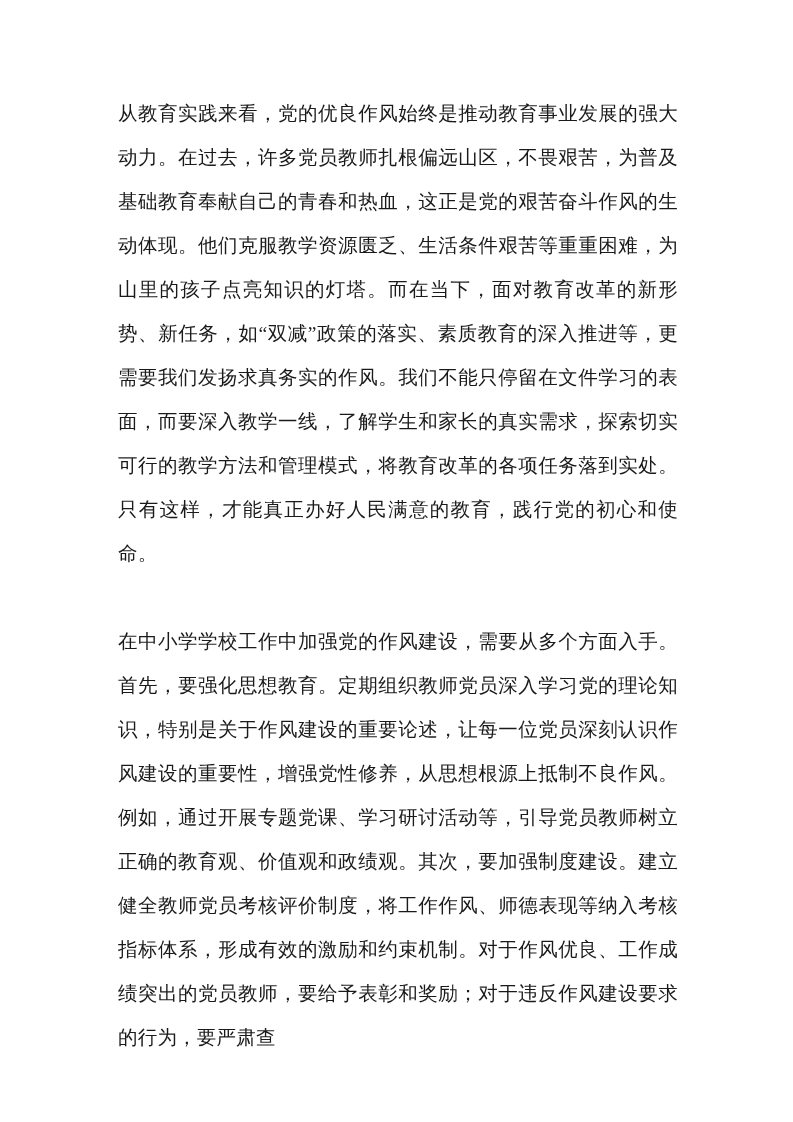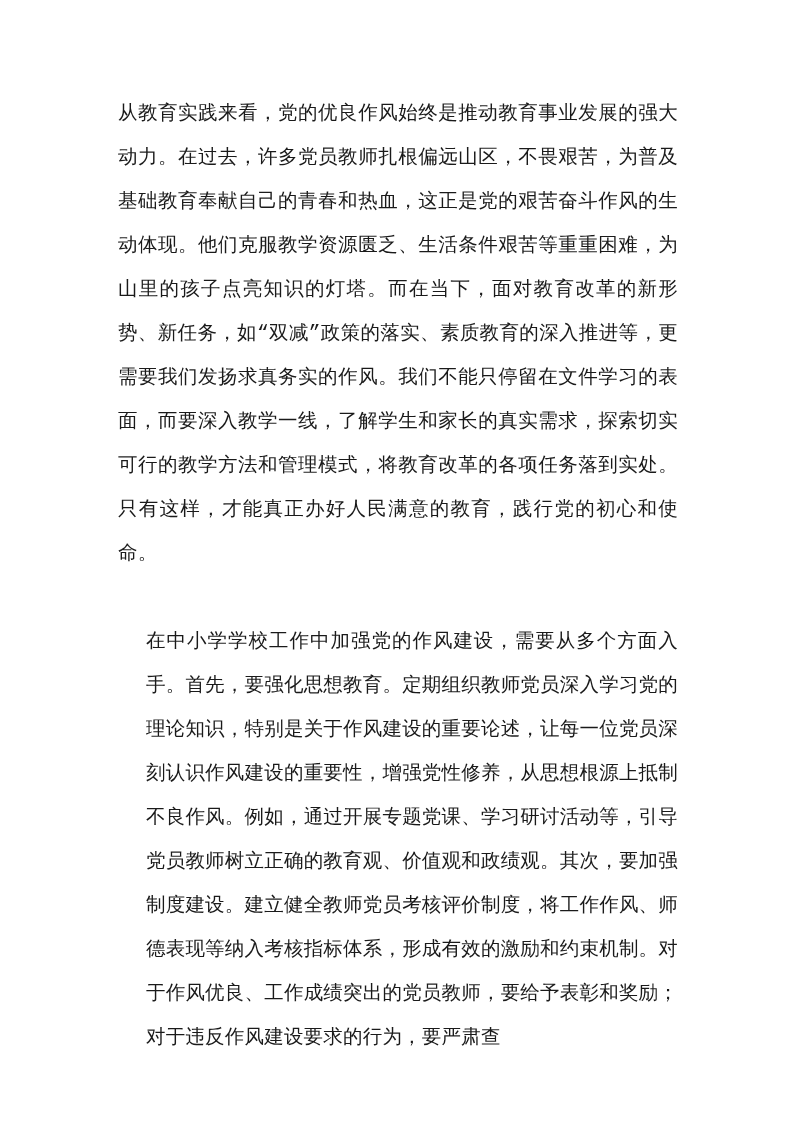--- a/index.html
+++ b/index.html
@@ -26,27 +26,26 @@
     width: 560px;
   }
   .para {
     font-size: 19.5px;
     line-height: 44px;
     text-align: justify;
     text-justify: inter-ideograph;
     letter-spacing: 0.2px;
     margin: 0 0 0 0;
     color: #1a1a1a;
-    font-family: Liberation Mono, monospace;
+    font-family: Liberation Serif, serif;
     text-indent: 0;
     white-space: pre-wrap;
   }
   .para + .para {
     margin-top: 44px;
-    margin-left: 28px;
   }
 </style>
 </head>
 <body>
 
 <div class="page">
   <div class="doc-body">
     <p class="para">从教育实践来看，党的优良作风始终是推动教育事业发展的强大动力。在过去，许多党员教师扎根偏远山区，不畏艰苦，为普及基础教育奉献自己的青春和热血，这正是党的艰苦奋斗作风的生动体现。他们克服教学资源匮乏、生活条件艰苦等重重困难，为山里的孩子点亮知识的灯塔。而在当下，面对教育改革的新形势、新任务，如“双减”政策的落实、素质教育的深入推进等，更需要我们发扬求真务实的作风。我们不能只停留在文件学习的表面，而要深入教学一线，了解学生和家长的真实需求，探索切实可行的教学方法和管理模式，将教育改革的各项任务落到实处。只有这样，才能真正办好人民满意的教育，践行党的初心和使命。</p>
     <p class="para">在中小学学校工作中加强党的作风建设，需要从多个方面入手。首先，要强化思想教育。定期组织教师党员深入学习党的理论知识，特别是关于作风建设的重要论述，让每一位党员深刻认识作风建设的重要性，增强党性修养，从思想根源上抵制不良作风。例如，通过开展专题党课、学习研讨活动等，引导党员教师树立正确的教育观、价值观和政绩观。其次，要加强制度建设。建立健全教师党员考核评价制度，将工作作风、师德表现等纳入考核指标体系，形成有效的激励和约束机制。对于作风优良、工作成绩突出的党员教师，要给予表彰和奖励；对于违反作风建设要求的行为，要严肃查</p>
   </div>

